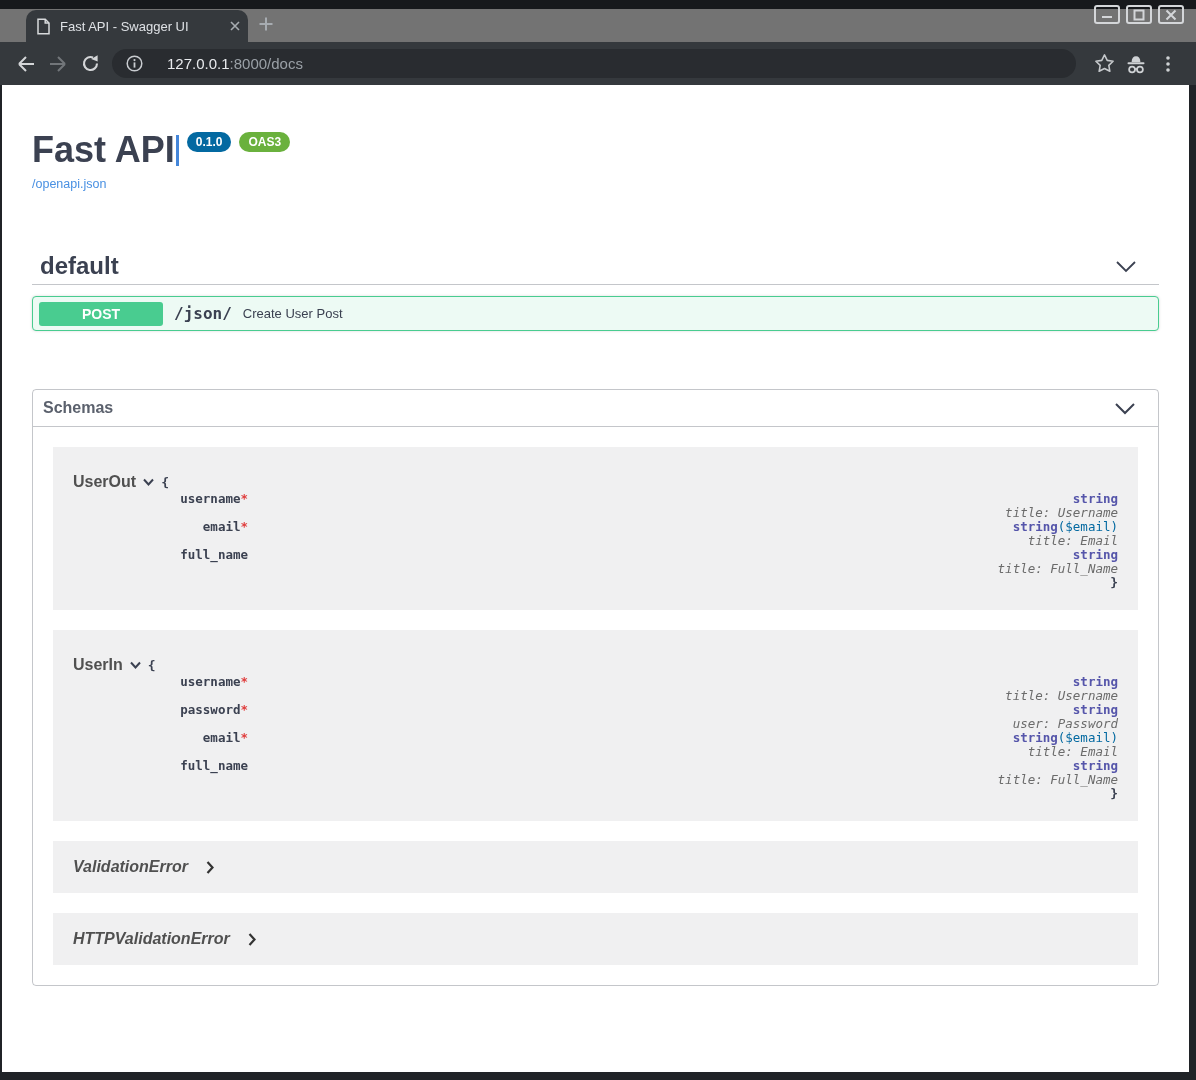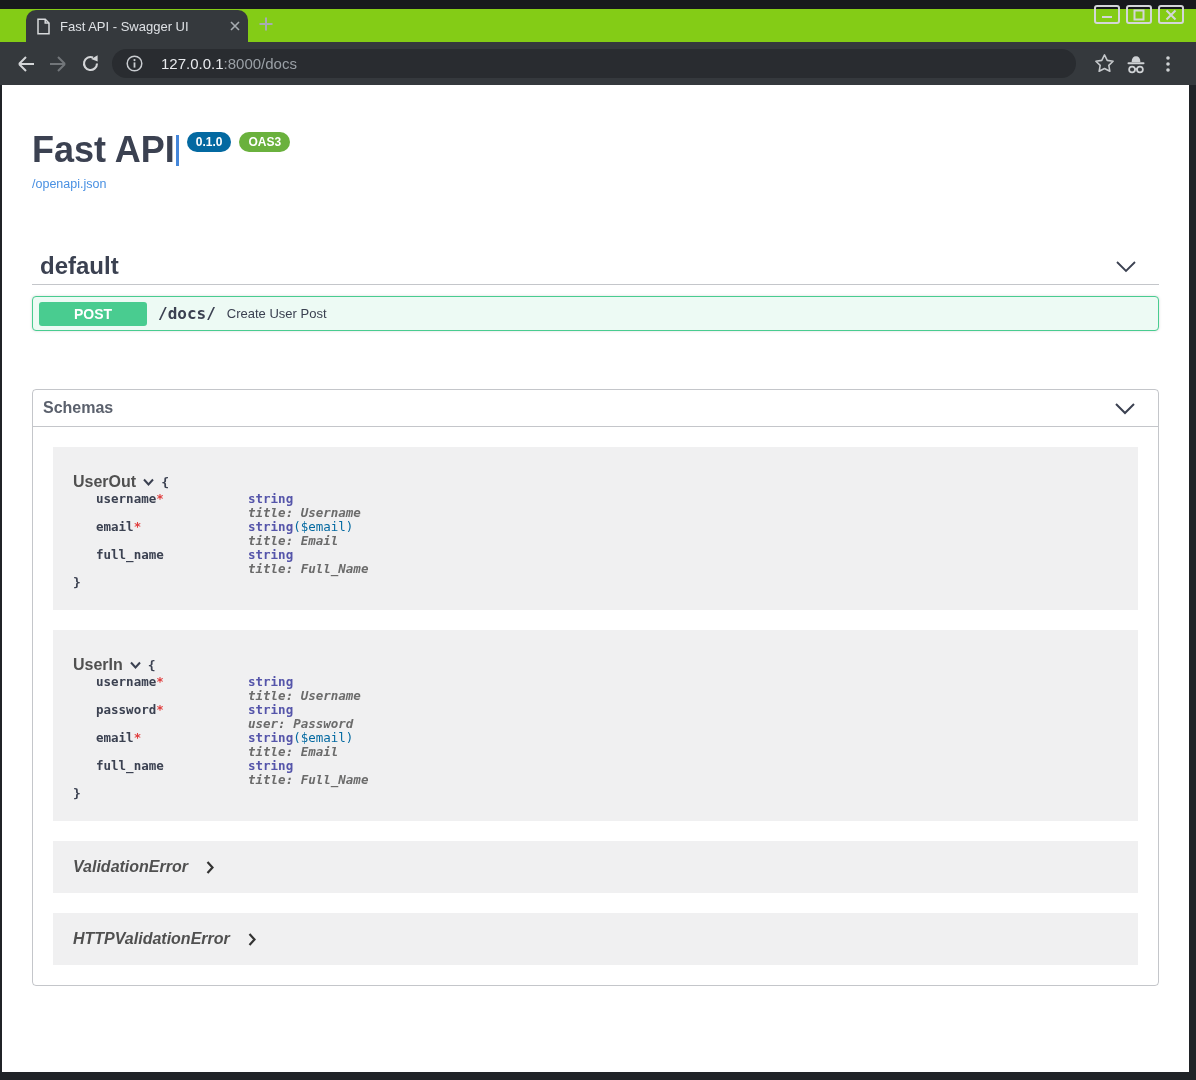--- a/index.html
+++ b/index.html
@@ -1,38 +1,38 @@
 <!DOCTYPE html>
 <html><head>
 <meta charset="utf-8">
 <style>
   * { box-sizing: border-box; margin: 0; padding: 0; }
   html,body { width:1196px; height:1080px; overflow:hidden;
               font-family:"Liberation Sans", sans-serif; background:#202327; }
 
   
-  .chrome { position:relative; height:85px; background:#84cc16; }
+  .chrome { position:relative; height:85px; background:#737373; }
   .frame-strip { height:9px; background:#17191c; }
   .tab { position:absolute; left:26px; top:10px; width:222px; height:32px;
          background:#35393d; border-radius:10px 10px 0 0;
          display:flex; align-items:center; padding:0 8px 0 10px; }
   .tab-title { color:#dee1e5; font-size:13px; margin-left:9px; flex:1;
                white-space:nowrap; overflow:hidden; }
   .icon-btn { display:flex; align-items:center; justify-content:center; }
   .newtab { position:absolute; left:258px; top:16px; }
   .win-controls { position:absolute; top:5px; right:12px; display:flex; gap:6px; }
   .win-btn { width:26px; height:19px; border:2px solid #d4d6d9; border-radius:3px;
              display:flex; align-items:center; justify-content:center; background:transparent; }
 
   .toolbar { position:absolute; top:42px; left:0; right:0; height:43px; background:#35393d;
              display:flex; align-items:center; padding:0 12px 0 10px; }
   .nav-ico { width:32px; height:32px; display:flex; align-items:center; justify-content:center; }
   .urlbar { flex:1; height:29px; background:#292c30; border-radius:15px;
             display:flex; align-items:center; padding:0 14px; margin:0 12px 0 6px; }
-  .url-text { font-size:15px; margin-left:18px; }
+  .url-text { font-size:15px; margin-left:24px; }
   .url-host { color:#e8eaed; }
   .url-rest { color:#9aa0a6; }
 
   
   .page { margin:0 7px 8px 2px; height:987px; background:#fff; overflow:hidden; }
   .swagger { padding:0 30px; color:#3b4151; }
 
   .info { padding-top:44px; }
   .api-title { font-size:36px; font-weight:700; color:#3b4151; }
   .caret { display:inline-block; width:3px; height:31px; background:#4486da;
@@ -45,53 +45,53 @@
                text-decoration:none; }
 
   .tag-section { margin-top:56px; }
   .tag-header { display:flex; align-items:center; height:37px;
                 border-bottom:1px solid rgba(59,65,81,.3); padding:0 22px 0 8px; }
   .tag-title { flex:1; font-size:24px; font-weight:700; color:#3b4151; }
 
   .opblock { margin-top:11px; height:35px; border:1px solid #49cc90; border-radius:4px;
              background:#edfaf4; display:flex; align-items:center;
              box-shadow:0 0 3px rgba(0,0,0,.15); }
-  .method-btn { margin-left:6px; width:108px; height:24px; background:#49cc90; border:none;
+  .method-btn { margin-left:6px; width:124px; height:24px; background:#49cc90; border:none;
                 border-radius:3px; color:#fff; font-weight:700; font-size:14px;
                 font-family:"Liberation Sans",sans-serif; }
   .op-path { margin-left:11px; font-family:"DejaVu Sans Mono",monospace; font-size:16px;
              font-weight:600; color:#3b4151; }
   .op-summary { margin-left:11px; font-size:13px; color:#3b4151; }
 
   .schemas-section { margin-top:58px; border:1px solid rgba(59,65,81,.3); border-radius:4px; }
   .schemas-header { display:flex; align-items:center; height:37px;
                     border-bottom:1px solid rgba(59,65,81,.3); padding:0 22px 0 10px; }
   .schemas-title { flex:1; font-size:16px; font-weight:700; color:#5b616d; }
   .schemas-body { padding:20px; }
 
   .model-box { background:#f0f0f1; border-radius:0; margin-bottom:20px;
-               padding:25px 20px 20px; }
+               padding:25px 20px 20px;text-align:right; }
   .model-box.collapsed { padding:17px 20px; display:flex; align-items:center;font-style:italic; }
   .model-box:last-child { margin-bottom:0; }
   .model-title-row { height:20px; display:flex; align-items:center; }
   .model-name { font-size:16px; font-weight:700; color:#505050; }
   .model-chev { margin-left:7px; display:flex; align-items:center; }
   .model-chev.right { margin-left:18px; }
   .brace { font-family:"DejaVu Sans Mono",monospace; font-weight:700; color:#3b4151;
            font-size:13px; margin-left:7px; }
   .close-brace { display:block; font-family:"DejaVu Sans Mono",monospace; font-weight:700;
                  color:#3b4151; font-size:13px; line-height:14px; }
   .props { margin-left:23px; display:grid; grid-template-columns:152px 1fr;
            font-family:"DejaVu Sans Mono",monospace; font-size:12.5px; line-height:14px; }
   .prop-name { font-weight:700; color:#3b4151; height:28px; }
   .star { color:#e03e3e; font-weight:700; }
   .prop-info { height:28px; }
   .prop-type { color:#5555aa; font-weight:700; }
   .prop-format { color:#0369a1; font-weight:400; }
-  .prop-title { font-style:italic; color:#6b6b6b; font-weight:700; }
+  .prop-title { font-style:italic; color:#6b6b6b; font-weight:400; }
 
   svg { display:block; }
 </style>
 </head>
 <body>
 
 <div class="chrome">
   <div class="frame-strip"></div>
 
   <div class="tab">
@@ -199,21 +199,21 @@
         <span class="tag-title">default</span>
         <span>
           <svg width="22" height="13" viewBox="0 0 22 13">
               <path d="M2 2 L11 11 L20 2" fill="none" stroke="#3b4151" stroke-width="1.8"></path>
             </svg>
         </span>
       </div>
 
       <div class="opblock">
         <button class="method-btn">POST</button>
-        <span class="op-path">/docs/</span>
+        <span class="op-path">/json/</span>
         <span class="op-summary">Create User Post</span>
       </div>
     </div>
 
     <div class="schemas-section">
       <div class="schemas-header">
         <span class="schemas-title">Schemas</span>
         <span>
           <svg width="22" height="13" viewBox="0 0 22 13">
               <path d="M2 2 L11 11 L20 2" fill="none" stroke="#3b4151" stroke-width="2"></path>

